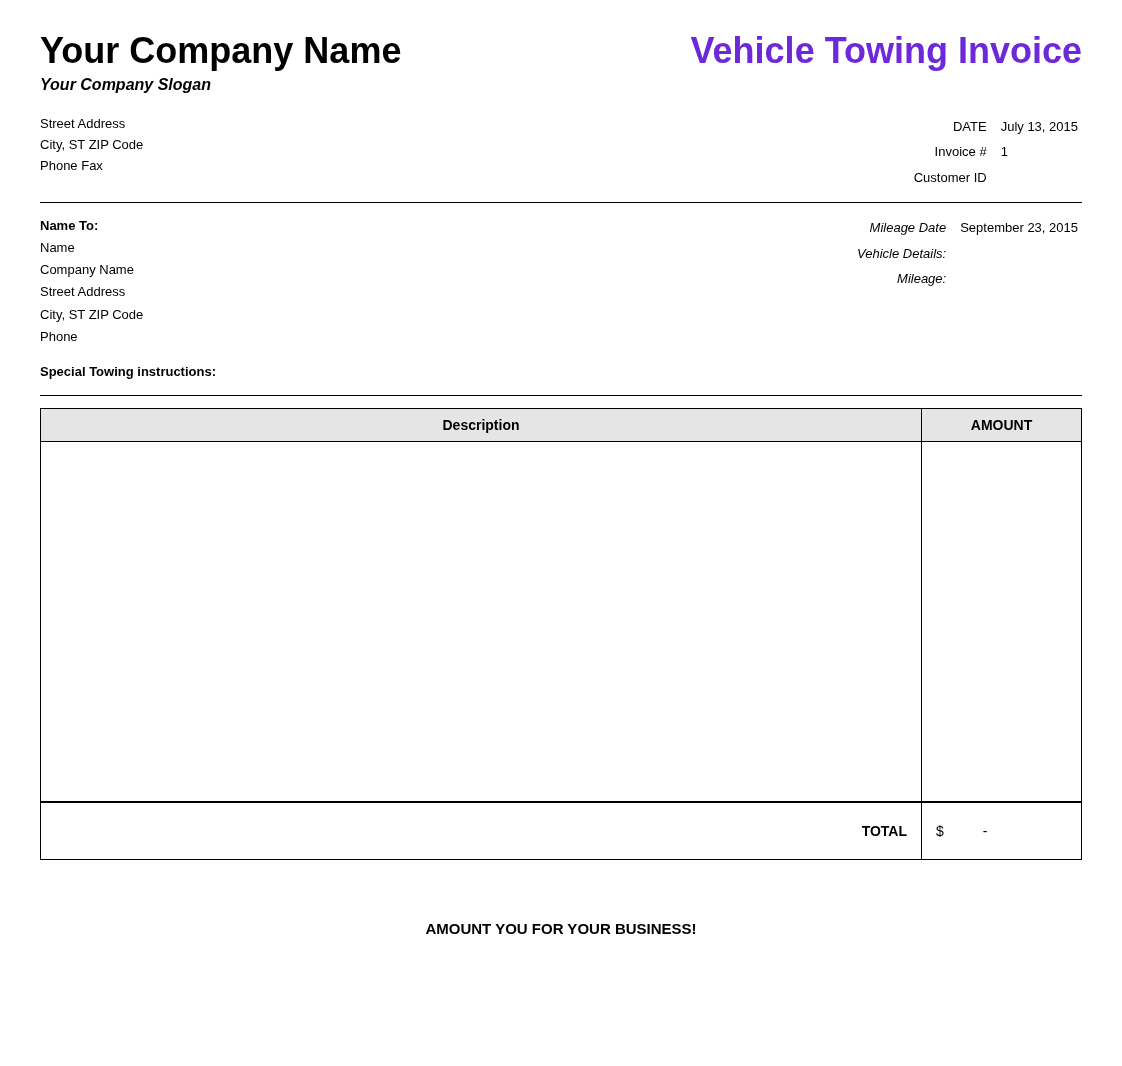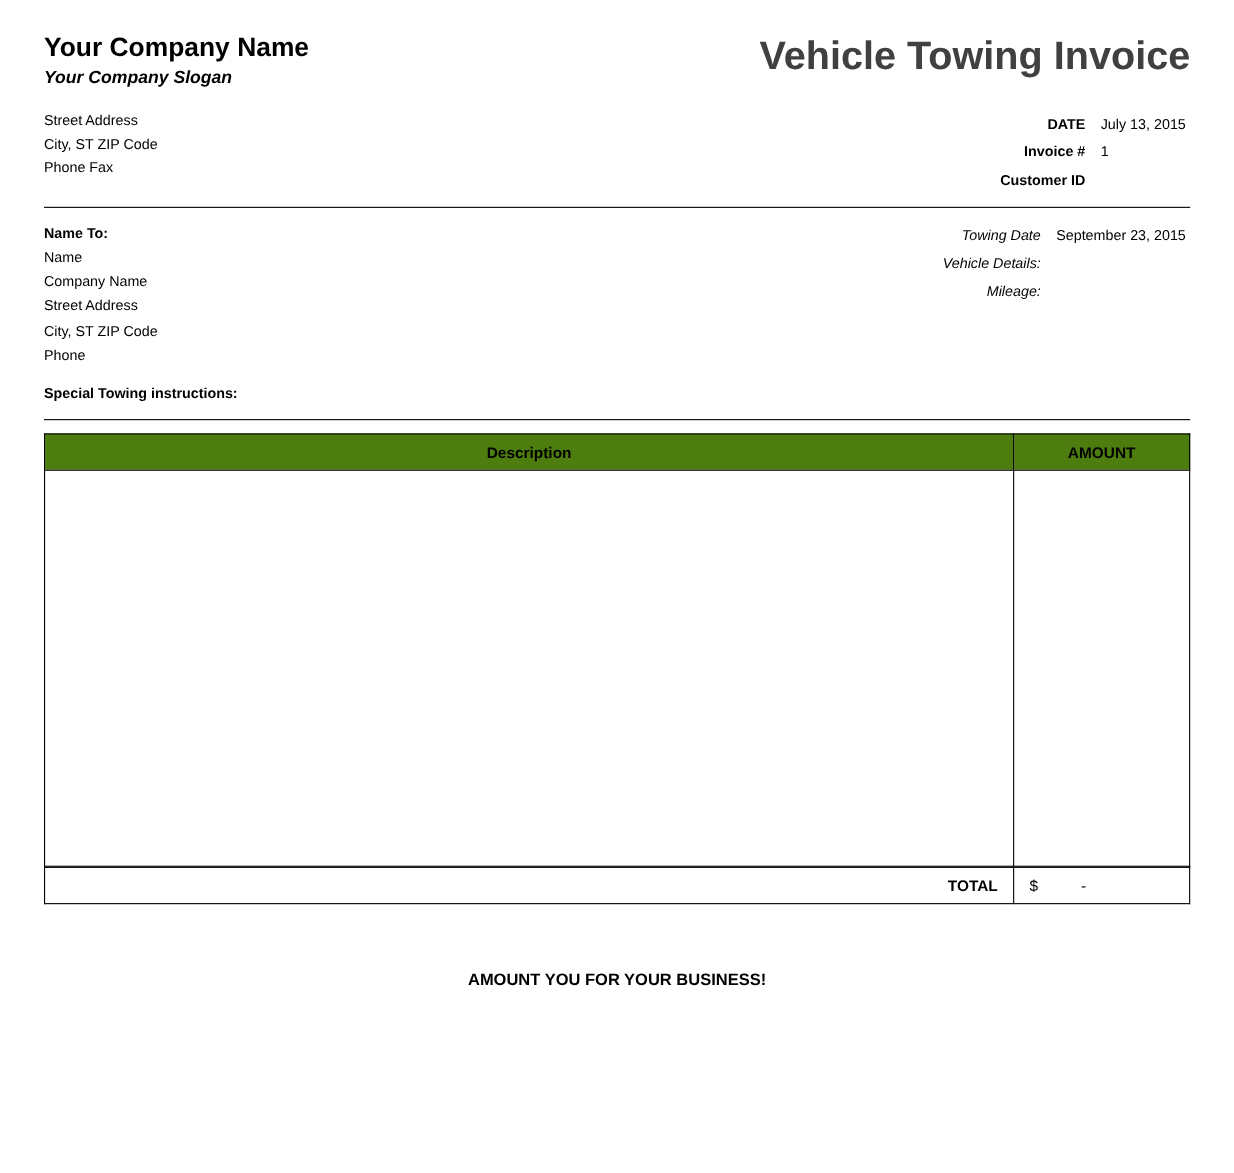--- a/index.html
+++ b/index.html
@@ -19,36 +19,36 @@
     }
 
     .header-section {
       display: flex;
       justify-content: space-between;
       align-items: flex-start;
       margin-bottom: 20px;
     }
 
     .company-left h1 {
-      font-size: 24px;
+      font-size: 36px;
       font-weight: bold;
       color: #000;
       margin-bottom: 4px;
     }
 
     .company-left .slogan {
       font-style: italic;
       font-weight: bold;
       font-size: 16px;
     }
 
     .invoice-title {
       font-size: 36px;
       font-weight: bold;
-      color: #404040;
+      color: #6d28d9;
       text-align: right;
     }
 
     .top-section {
       display: flex;
       justify-content: space-between;
       margin-top: 10px;
       margin-bottom: 10px;
     }
 
@@ -66,21 +66,21 @@
     .invoice-meta table {
       margin-left: auto;
       border-collapse: collapse;
     }
 
     .invoice-meta table td {
       padding: 1px 4px;
     }
 
     .invoice-meta table td:first-child {
-      font-weight: bold;
+      font-weight: normal;
       text-align: right;
     }
 
     .invoice-meta table td:last-child {
       text-align: left;
       padding-left: 10px;
     }
 
     .bill-section {
       display: flex;
@@ -136,21 +136,21 @@
       margin: 12px 0;
     }
 
     .invoice-table {
       width: 100%;
       border-collapse: collapse;
       margin-top: 4px;
     }
 
     .invoice-table thead tr th {
-      background-color: #4d7c0f;
+      background-color: #e5e5e5;
       border: 1px solid #000;
       padding: 8px 14px;
       font-size: 14px;
       font-weight: bold;
       text-align: center;
     }
 
     .invoice-table thead tr th.amount-col {
       width: 160px;
     }
@@ -166,21 +166,21 @@
       width: 160px;
     }
 
     .total-table {
       width: 100%;
       border-collapse: collapse;
     }
 
     .total-table td {
       border: 1px solid #000;
-      padding: 8px 14px;
+      padding: 20px 14px;
       font-size: 14px;
     }
 
     .total-table td.total-label {
       text-align: right;
       font-weight: bold;
       border-right: 1px solid #000;
     }
 
     .total-table td.total-value {
@@ -242,21 +242,21 @@
     <div>Company Name</div>
     <div>Street Address</div>
     <div>City, ST  ZIP Code</div>
     <div>Phone</div>
   </div>
 
   <div class="towing-details">
     <table>
       <tbody>
           <tr>
-        <td>Towing Date</td>
+        <td>Mileage Date</td>
         <td>September 23, 2015</td>
       </tr>
       <tr>
         <td>Vehicle Details:</td>
         <td></td>
       </tr>
       <tr>
         <td>Mileage:</td>
         <td></td>
       </tr>

